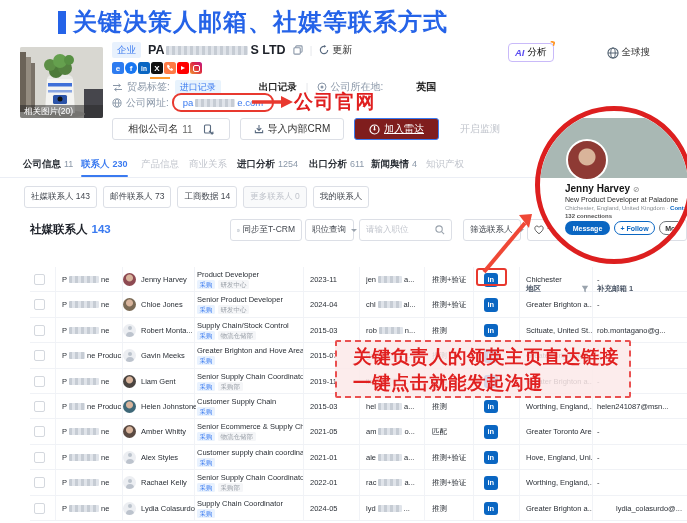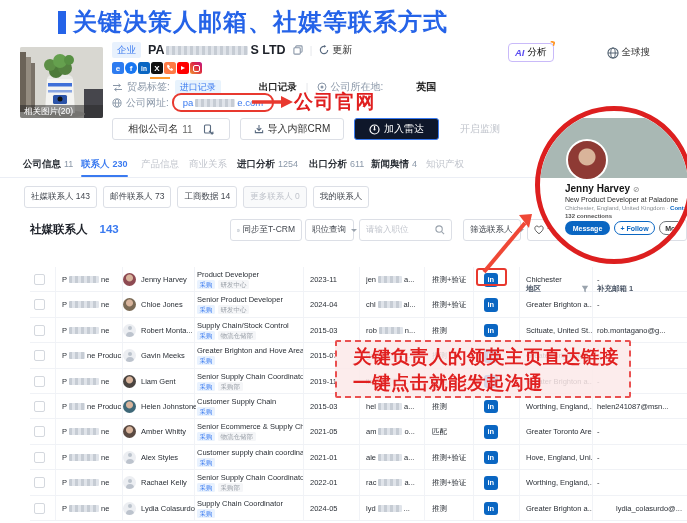--- a/index.html
+++ b/index.html
@@ -29,21 +29,21 @@
 #orange-line { left:150px; top:76.5px; width:20px; height:2px; background:#ff9a2e; }
 #co-line3 { left:112px; top:80px; height:14px; display:flex; align-items:center; font-size:10px; white-space:nowrap; }
 #import-tag { background:#e8f3fd; color:#3a7af0; font-size:9px; padding:1px 5px; border-radius:2px; }
 #co-line4 { left:112px; top:93px; height:19px; display:flex; align-items:center; font-size:10px; white-space:nowrap; }
 #site-box { border:2px solid #e8392f; border-radius:9px; height:19px; display:flex; align-items:center;
   padding:0 9px; margin-left:3px; color:#3a7af0; font-size:9.5px; }
 #site-callout { left:294px; top:89px; font-size:19px; font-weight:bold; color:#e02020; letter-spacing:1.5px; white-space:nowrap; }
 
 .act-btn { position:absolute; top:118px; height:22px; border:1px solid #dcdfe6; border-radius:3px; background:#fff;
   display:flex; align-items:center; justify-content:center; font-size:10px; color:#333; gap:4px; padding:0 8px; white-space:nowrap; }
-#btn-radar { background:#0f172a; border-color:#3a7af0; color:#fff; }
+#btn-radar { background:#7f1d1d; border-color:#3a7af0; color:#fff;text-decoration:underline; }
 #btn-monitor { border:none; color:#c0c4cc; background:transparent; }
 
 #toolbar { left:508px; top:43px; height:19px; display:flex; align-items:center; white-space:nowrap;gap:42px; }
 #ai-btn { border:1px solid #c9baf9; border-radius:4px; height:19px; padding:0 6px; display:flex; align-items:center;
   font-size:9.5px; position:relative; white-space:nowrap; }
 #ai-btn .ai { color:#5b4df0; font-weight:bold; font-style:italic; margin-right:3px; }
 #ai-btn .tick { position:absolute; right:-2px; top:-3px; width:5px; height:5px;
   border-top:2px solid #ff9a2e; border-right:2px solid #ff9a2e; border-radius:1px; transform:rotate(12deg); }
 .tb-item { display:flex; align-items:center; gap:3px; font-size:9.5px; color:#333; white-space:nowrap; }
 .tb-div { width:1px; height:11px; background:#e3e6ea; margin:0 8px; }
@@ -55,21 +55,21 @@
 .tab.active .cnt { color:#3a7af0; font-weight:bold; }
 .tab.disabled { color:#c0c4cc; font-weight:normal; }
 .tab.active::after { content:""; position:absolute; left:0; right:0; bottom:0; height:2.5px; background:#3a7af0; border-radius:1px; }
 
 #chips { left:24px; top:186px; display:flex; gap:6px; }
 .chip { height:22px; border:1px solid #dcdfe6; border-radius:3px; background:#fff; display:flex; align-items:center;
   padding:0 6px; font-size:8.5px; color:#42474f; white-space:nowrap; }
 .chip.disabled { color:#c0c4cc; background:#f9fafb; }
 
 #sec-title { left:30px; top:222px; font-size:11.5px; font-weight:bold; color:#1d2129; white-space:nowrap; }
-#sec-title .cnt { color:#3a7af0; margin-left:12px; }
+#sec-title .cnt { color:#3a7af0; margin-left:4px; }
 .ctrl { position:absolute; top:219px; height:22px; border:1px solid #dcdfe6; border-radius:3px; background:#fff;
   display:flex; align-items:center; font-size:8.5px; color:#42474f; padding:8px 6px; gap:3px; white-space:nowrap; }
 .caret { width:0; height:0; border-left:3px solid transparent; border-right:3px solid transparent;
   border-top:3.5px solid #9aa3ad; margin-left:2px; }
 .ph { color:#c0c4cc; }
 
 #thead { left:30px; top:247px; width:657px; height:20px; background:#f5f7fa; border-bottom:1px solid #e9edf2;margin-top:32px; }
 .th { position:absolute; top:0; height:20px; line-height:20px; font-size:7.5px; color:#4e5969; font-weight:bold; white-space:nowrap; }
 #tbody { left:30px; top:267px; width:657px; }
 .row { position:relative; width:657px; height:25.4px; border-bottom:1px solid #f0f2f6; background:#fff; }

